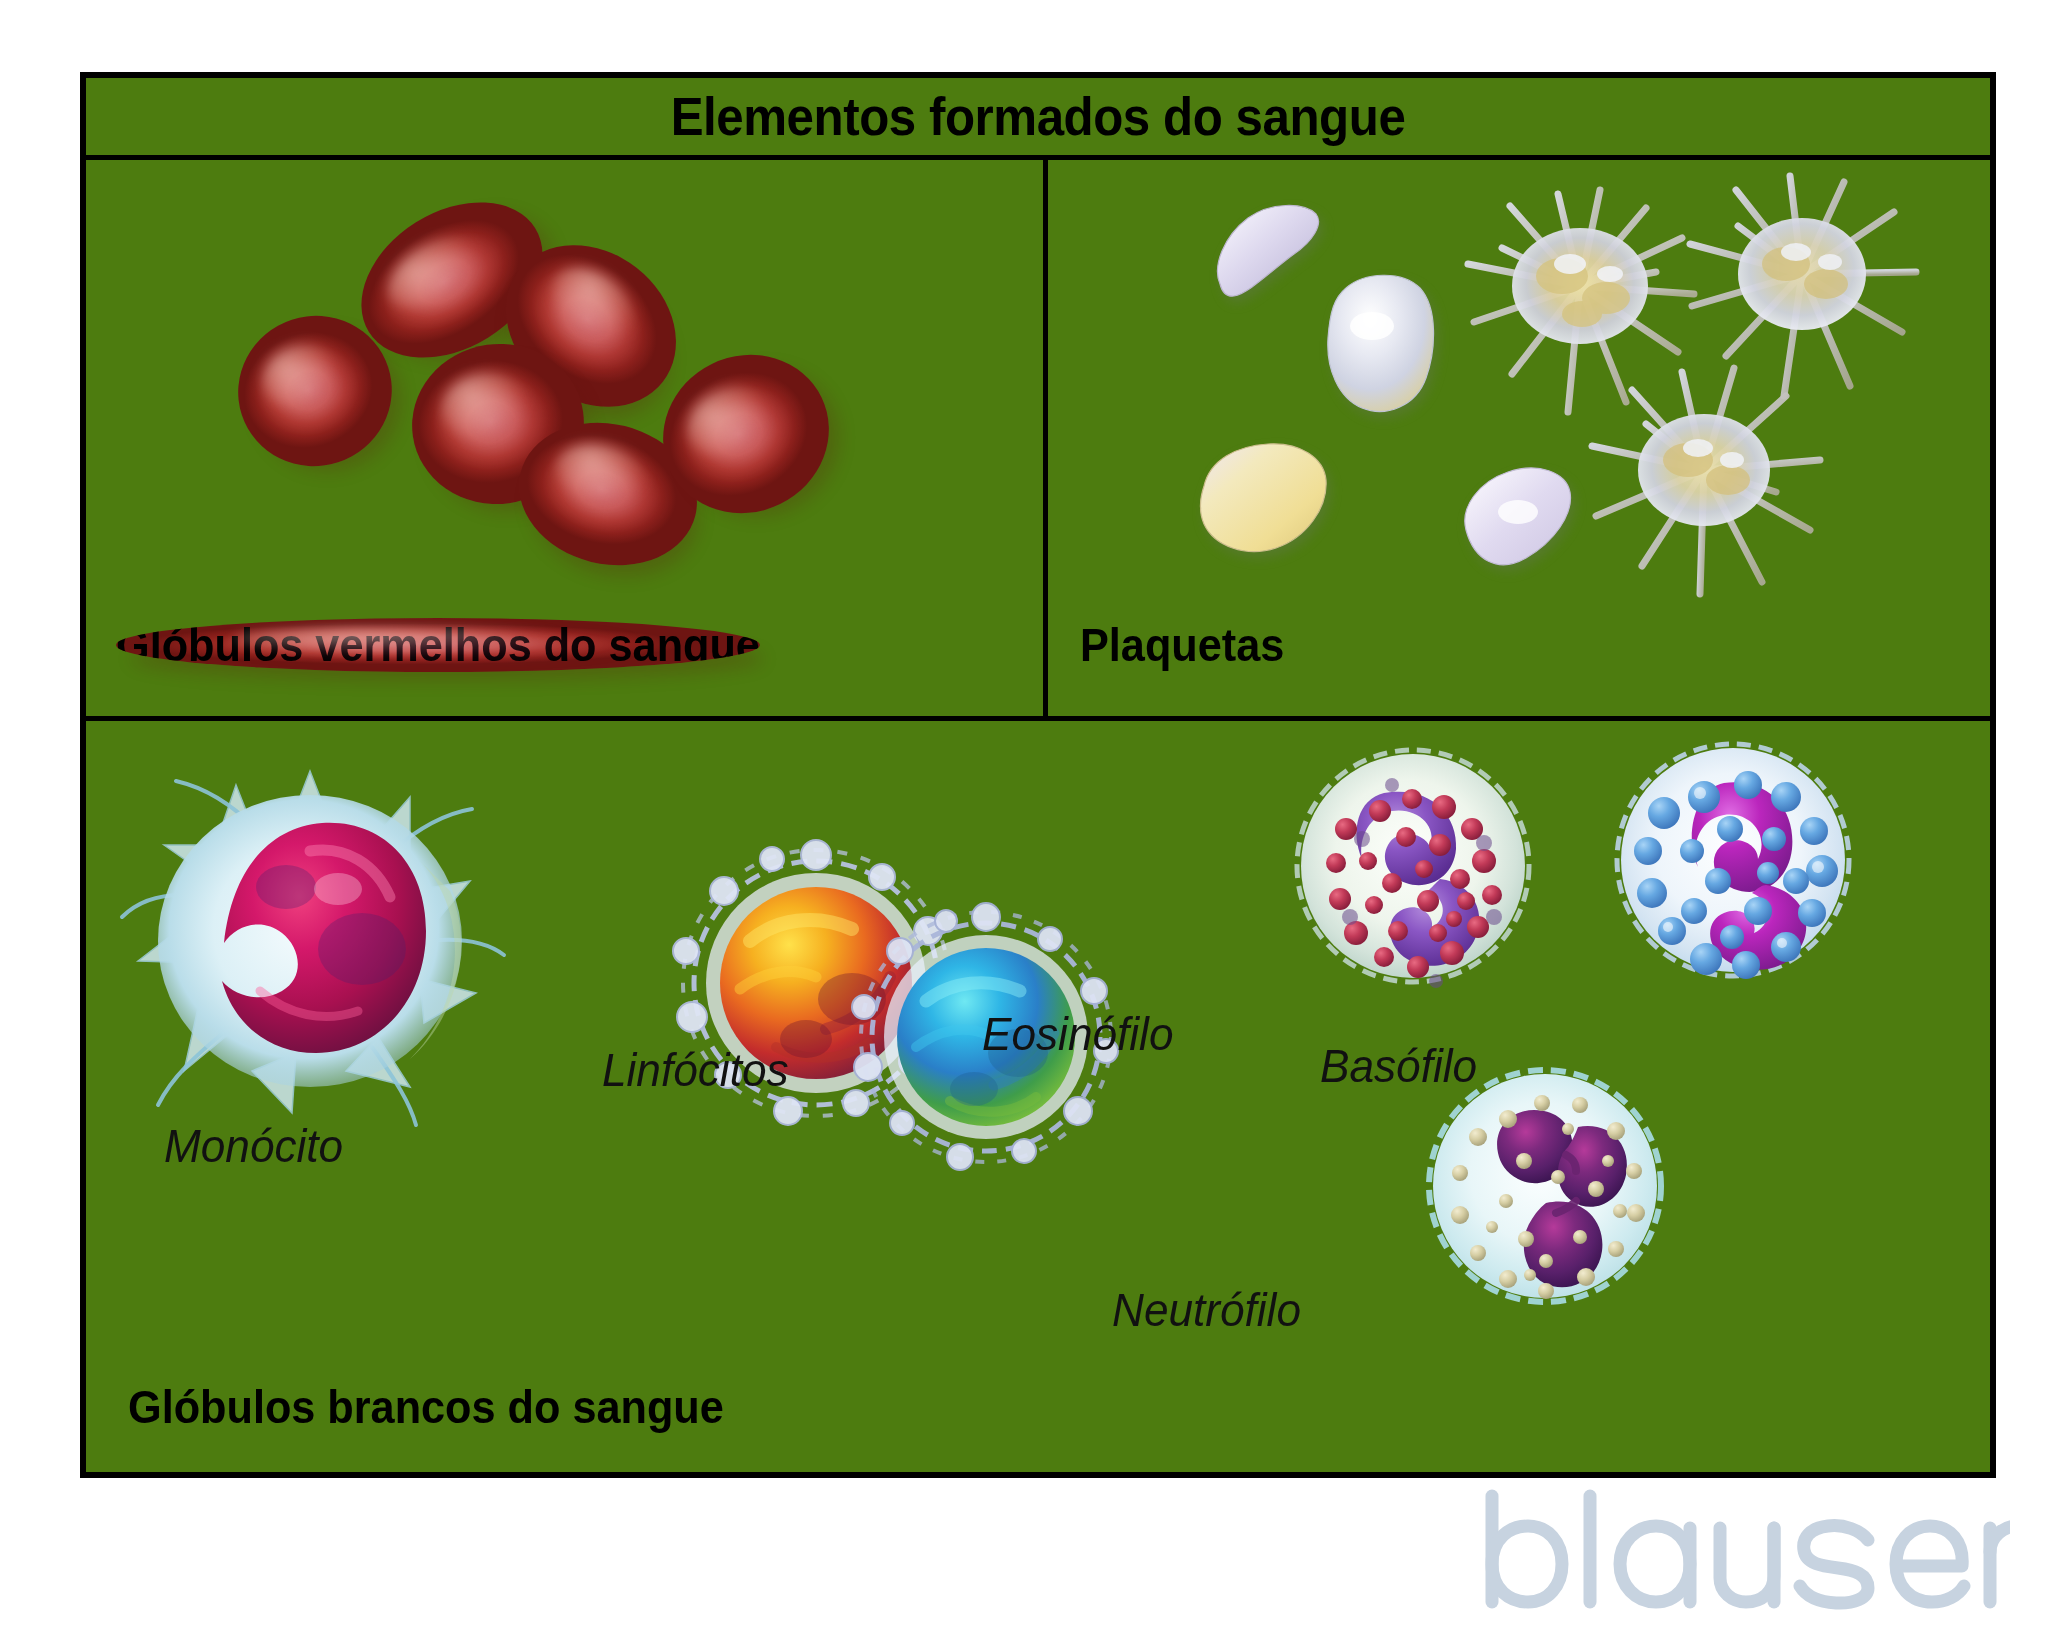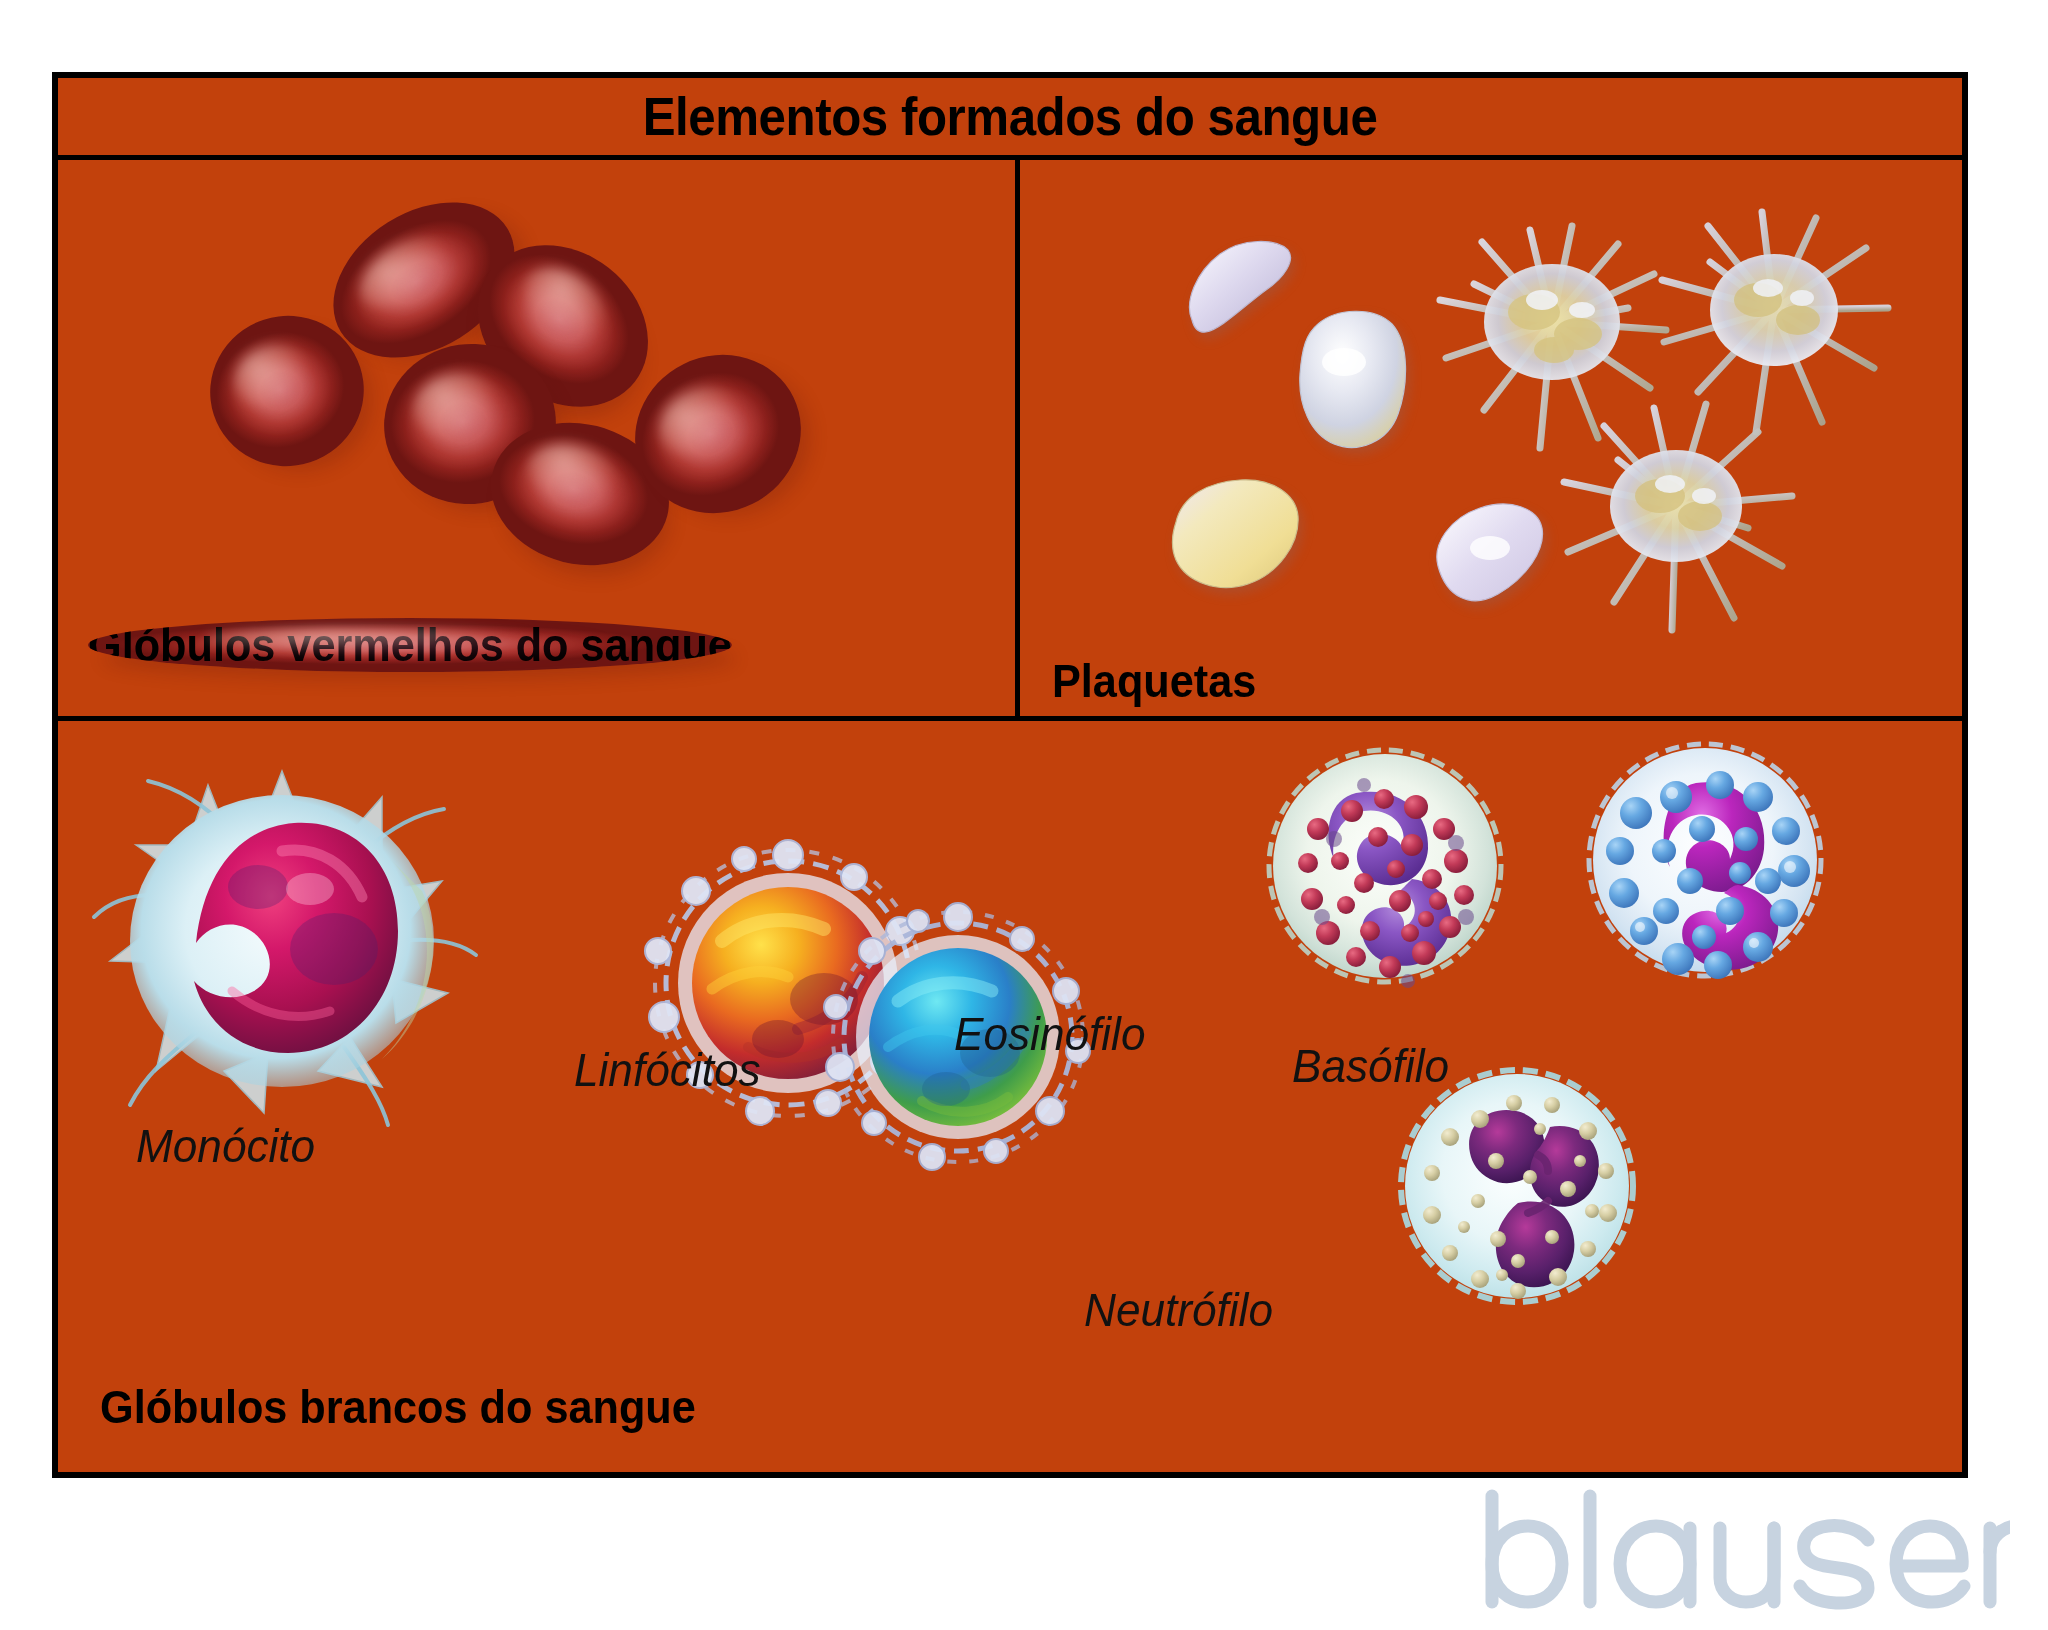--- a/index.html
+++ b/index.html
@@ -1,41 +1,41 @@
 <!DOCTYPE html>
 <html><head>
 <meta charset="utf-8">
 <style>
   html,body{margin:0;padding:0;background:#ffffff;}
   body{width:2048px;height:1630px;position:relative;overflow:hidden;
        font-family:"Liberation Sans","DejaVu Sans",sans-serif;}
 
   
   #frame{
-    position:absolute;left:52px;top:72px;width:1916px;height:1406px;
-    border:6px solid #000;box-sizing:border-box;background:#c2410c;
+    position:absolute;left:80px;top:72px;width:1916px;height:1406px;
+    border:6px solid #000;box-sizing:border-box;background:#4d7c0f;
   }
 
   
   #title-band{
     position:absolute;left:0;top:0;width:100%;height:82px;
     border-bottom:5px solid #000;box-sizing:border-box;
     display:flex;align-items:center;justify-content:center;
   }
   #title-text{
     font-weight:bold;font-size:53px;letter-spacing:-0.5px;
     color:#000;white-space:nowrap;transform:scaleX(.93);
   }
 
   
   #row-upper{position:absolute;left:0;top:82px;width:100%;height:561px;
              border-bottom:5px solid #000;box-sizing:border-box;}
   #cell-rbc{position:absolute;left:0;top:0;width:962px;height:100%;
             border-right:5px solid #000;box-sizing:border-box;overflow:hidden;text-decoration:underline;}
-  #cell-plt{position:absolute;left:962px;top:0;right:0;height:100%;overflow:hidden;margin-top:36px;}
+  #cell-plt{position:absolute;left:962px;top:0;right:0;height:100%;overflow:hidden;}
 
   
   #row-lower{position:absolute;left:0;top:643px;width:100%;bottom:0;overflow:hidden;}
 
   .cell-label{
     position:absolute;font-weight:bold;font-size:46px;color:#000;
     white-space:nowrap;transform:scaleX(.94);transform-origin:left center;
   }
   .cell-label.rbc{left:30px;bottom:44px;}
   .cell-label.plt{left:32px;bottom:44px;}

